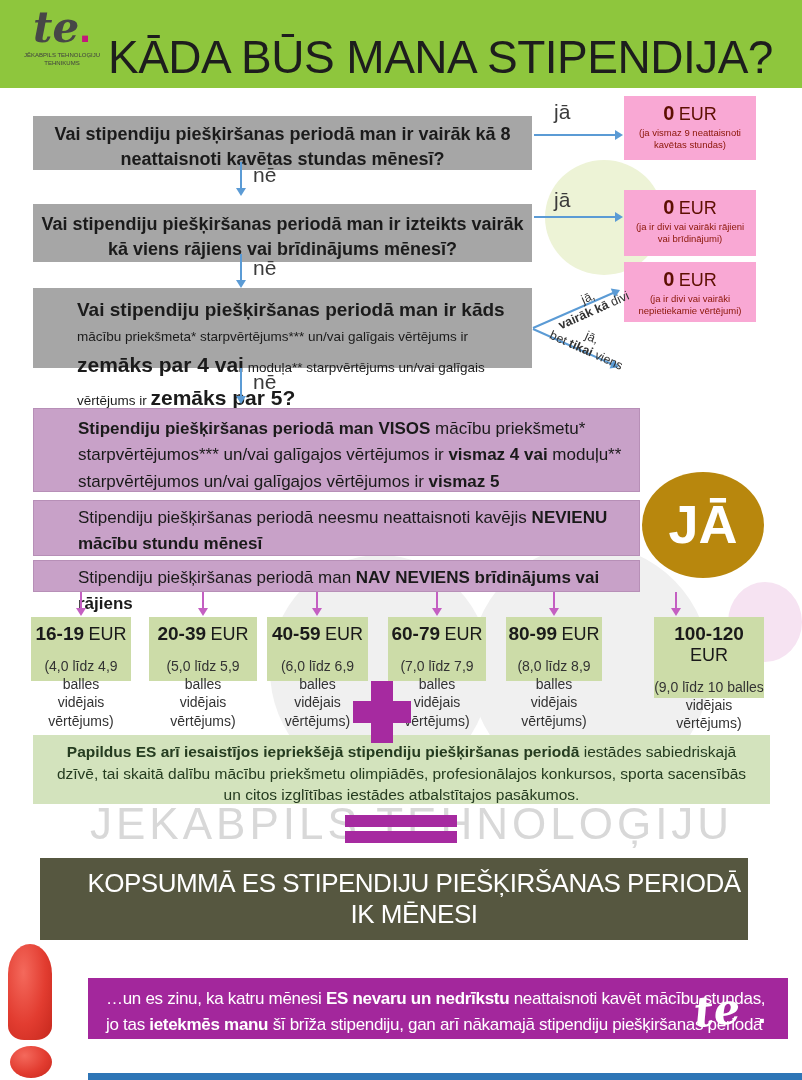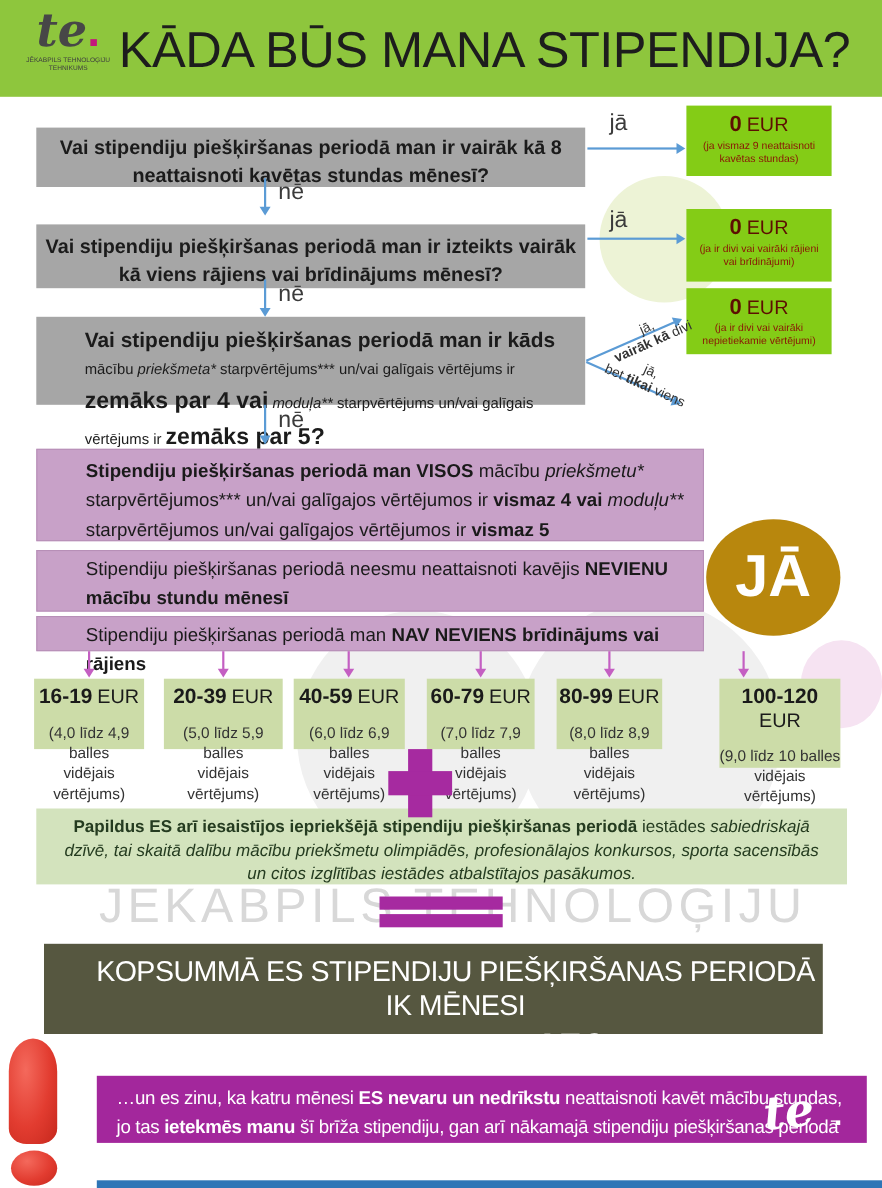--- a/index.html
+++ b/index.html
@@ -13,21 +13,21 @@
   
   .header{left:0;top:0;width:802px;height:88px;background:#8ec63d;z-index:1;}
   .logo-script{font-family:"DejaVu Serif",serif;font-style:italic;font-weight:bold;
                font-size:42px;color:#474747;line-height:1;}
   .logo-dot{color:#c4177c;font-size:42px;font-weight:bold;}
   .logo-sub{font-size:6px;color:#3e3e3e;text-align:center;line-height:1.3;}
   .title{font-size:46px;letter-spacing:-0.5px;color:#1d1d1d;white-space:nowrap;}
   
   .qbox{background:#a6a6a6;z-index:1;color:#1b1b1b;}
   .qcenter{text-align:center;font-weight:bold;font-size:18px;line-height:1.4;padding:6px 8px;margin-top:8px;}
-  .rbox{background:#84cc16;z-index:1;text-align:center;padding-top:6px;}
+  .rbox{background:#f9a8d4;z-index:1;text-align:center;padding-top:6px;}
   .rbox .amt{font-size:20px;font-weight:bold;color:#5d0f02;}
   .rbox .cur{font-size:18px;color:#5d0f02;}
   .rbox .note{font-size:9.5px;line-height:1.3;color:#8a1506;margin-top:2px;padding:0 6px;}
   .obox{background:#ed7d31;z-index:1;text-align:center;padding-top:10px;}
   .obox .amt{font-size:21px;font-weight:bold;color:#332e26;}
   .obox .cur{font-size:19px;color:#332e26;}
   .obox .note{font-size:11px;line-height:1.3;color:#40362b;margin-top:3px;padding:0 6px;}
   .pbox{background:#c8a1c8;border:1px solid #b78fb7;z-index:1;color:#1a1a1a;font-size:17px;line-height:1.55;}
   .gold{background:#b8870d;border-radius:50%;z-index:2;color:#fff;font-weight:bold;
         font-size:54px;text-align:center;}
@@ -50,21 +50,21 @@
   .arrow-v::after{content:"";position:absolute;bottom:-7px;left:-4px;border-top:8px solid #5b9bd5;
                   border-left:5px solid transparent;border-right:5px solid transparent;}
   .arrow-v.mag{background:#c45fc2;}
   .arrow-v.mag::after{border-top-color:#c45fc2;}
   .arrow-d{position:absolute;height:2px;background:#5b9bd5;transform-origin:left center;z-index:1;}
   .arrow-d::after{content:"";position:absolute;right:-7px;top:-4px;border-left:8px solid #5b9bd5;
                   border-top:5px solid transparent;border-bottom:5px solid transparent;}
   .lbl{position:absolute;z-index:2;color:#3b3b3b;font-size:21px;}
   .dlbl{position:absolute;z-index:2;color:#333;font-size:12.5px;line-height:1.15;text-align:center;}
   .b{font-weight:bold;}
-  .i{font-style:italic;}
+  .i{}
   .sm{font-size:13.5px;}
   .big{font-size:21px;font-weight:bold;}
   .excl{position:absolute;z-index:3;background:radial-gradient(ellipse at 35% 30%,#f4695c 0%,#e23c30 55%,#c5271c 100%);}
   .footer-logo{position:absolute;z-index:4;font-family:"DejaVu Serif",serif;font-style:italic;
                font-weight:bold;color:#fff;font-size:42px;transform:rotate(-6deg);line-height:1;}
   .footer-period{position:absolute;z-index:4;color:#fff;font-weight:bold;font-size:28px;}
 </style>
 </head>
 <body>
 
@@ -77,21 +77,21 @@
   <div class="wm-text" style="left:90px;top:799px;width:630px;">JEKABPILS TEHNOLOĢIJU</div>
 
   <div class="abs header">
     <div class="abs" style="left:16px;top:4px;width:92px;">
       <div style="text-align:center;">
         <span class="logo-script">te</span><span class="logo-dot">.</span>
       </div>
       <div class="logo-sub">JĒKABPILS TEHNOLOĢIJU</div>
       <div class="logo-sub">TEHNIKUMS</div>
     </div>
-    <div class="abs title" style="left:108px;top:18px;">KĀDA BŪS MANA STIPENDIJA?</div>
+    <div class="abs title" style="left:108px;top:30px;">KĀDA BŪS MANA STIPENDIJA?</div>
   </div>
 
   <div class="abs qbox qcenter" style="left:33px;top:108px;width:499px;height:54px;">
     <span>Vai stipendiju piešķiršanas periodā man ir vairāk kā 8 neattaisnoti kavētas stundas mēnesī?</span>
   </div>
   <div class="lbl" style="left:554px;top:100px;">jā</div>
   <div class="arrow-h" style="left:534px;top:134px;width:82px;"></div>
   <div class="abs rbox" style="left:624px;top:96px;width:132px;height:64px;">
     <div><span class="amt">0</span> <span class="cur">EUR</span></div>
     <div class="note">(ja vismaz 9 neattaisnoti kavētas stundas)</div>

